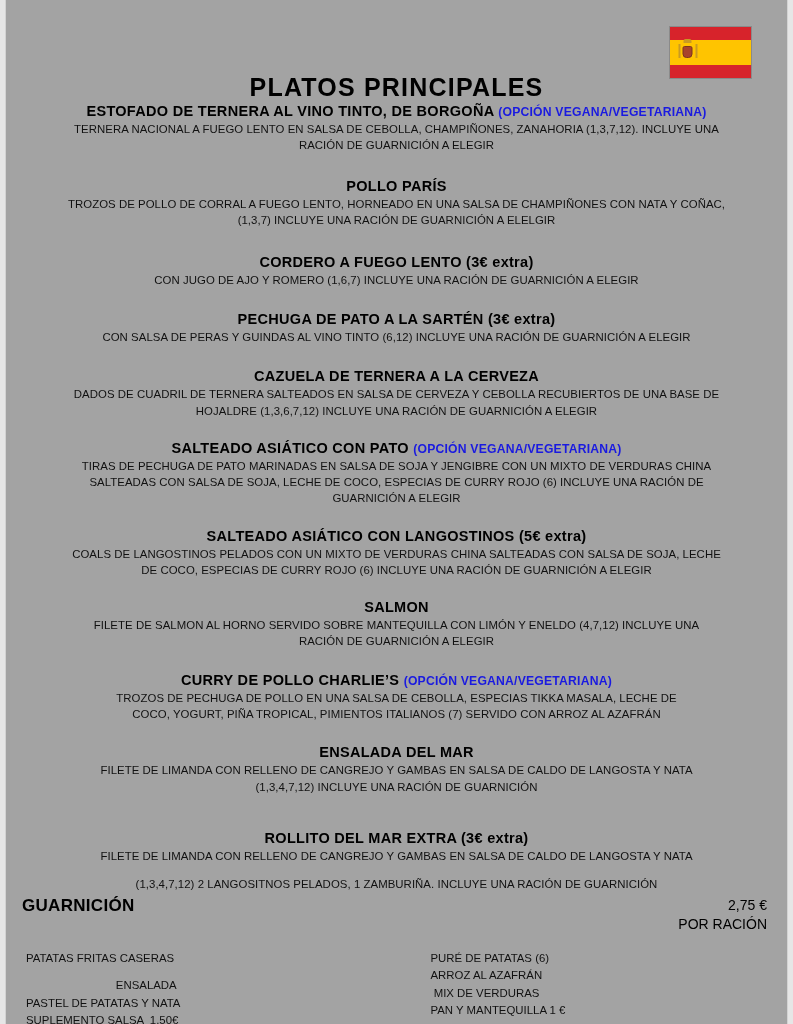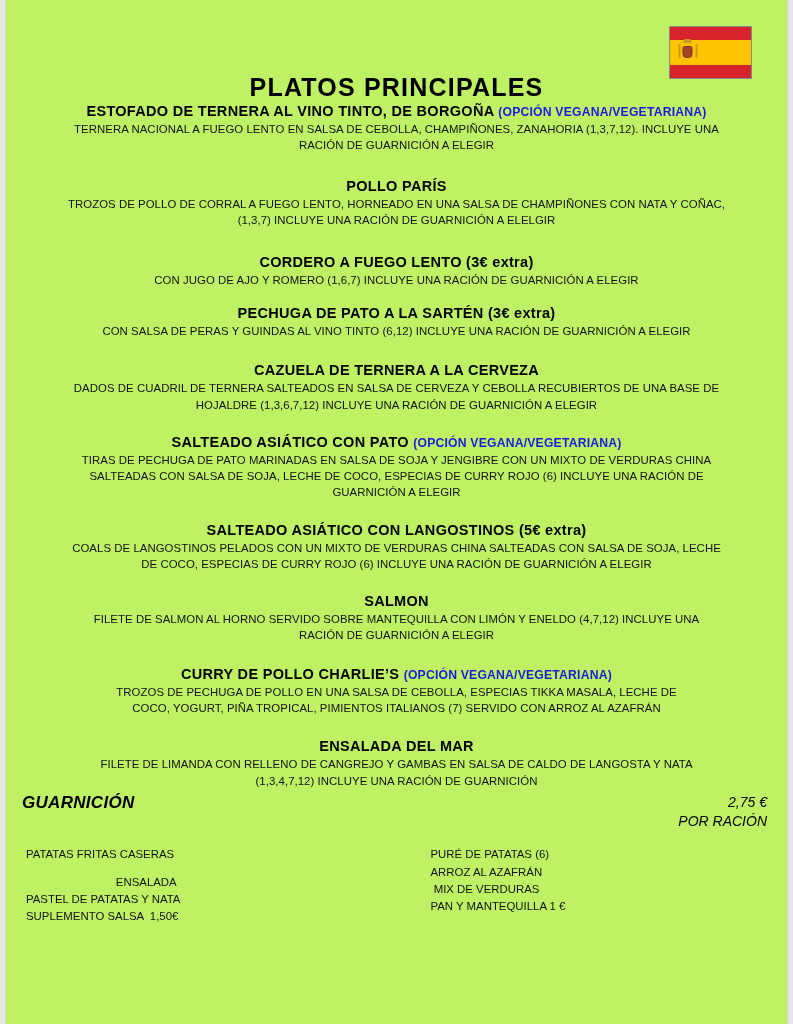--- a/index.html
+++ b/index.html
@@ -14,21 +14,21 @@
     font-family: "Liberation Sans", sans-serif;
     overflow: hidden;
   }
 
   .page {
     position: relative;
     box-sizing: border-box;
     width: 783px;
     height: 1024px;
     margin: 0 auto;
-    background: #bef264;
+    background: #a3a3a3;
     border-left: 1px solid #d3d3d3;
     border-right: 1px solid #d3d3d3;
     padding: 0 12px;
     overflow: hidden;
   }
 
   
   .flag {
     position: absolute;
     top: 26px;
@@ -134,21 +134,20 @@
   
   .garnish {
     margin-top: 4px;
     position: relative;
   }
   .garnish-head {
     display: flex;
     align-items: flex-start;
     justify-content: space-between;
     padding: 0 8px 0 4px;
-    font-style: italic;
   }
   .garnish-title {
     font-size: 17px;
     font-weight: bold;
     color: #000;
     letter-spacing: 0.3px;
     line-height: 1.2;
   }
   .garnish-price {
     text-align: right;
@@ -212,21 +211,21 @@
     <p class="dish-desc wide">TROZOS DE POLLO DE CORRAL A FUEGO LENTO, HORNEADO EN UNA SALSA DE CHAMPIÑONES CON NATA Y COÑAC, (1,3,7) INCLUYE UNA RACIÓN DE GUARNICIÓN A ELELGIR</p>
   </div>
 
   <div class="dish" style="margin-top:24px;">
     <div class="dish-name">
       <span>CORDERO A FUEGO LENTO (3€ extra)</span>
     </div>
     <p class="dish-desc">CON JUGO DE AJO Y ROMERO (1,6,7) INCLUYE UNA RACIÓN DE GUARNICIÓN A ELEGIR</p>
   </div>
 
-  <div class="dish" style="margin-top:16px;">
+  <div class="dish" style="margin-top:22px;">
     <div class="dish-name">
       <span>PECHUGA DE PATO A LA SARTÉN  (3€ extra)</span>
     </div>
     <p class="dish-desc wide">CON SALSA DE PERAS Y GUINDAS AL VINO TINTO  (6,12) INCLUYE UNA RACIÓN DE GUARNICIÓN A ELEGIR</p>
   </div>
 
   <div class="dish" style="margin-top:22px;">
     <div class="dish-name">
       <span>CAZUELA DE TERNERA A LA CERVEZA</span>
     </div>
@@ -263,20 +262,27 @@
     <p class="dish-desc" style="max-width:590px;">TROZOS DE PECHUGA DE POLLO EN UNA SALSA DE  CEBOLLA, ESPECIAS TIKKA MASALA, LECHE DE COCO, YOGURT, PIÑA TROPICAL, PIMIENTOS ITALIANOS  (7) SERVIDO CON ARROZ AL AZAFRÁN</p>
   </div>
 
   <div class="dish" style="margin-top:21px;">
     <div class="dish-name">
       <span>ENSALADA DEL MAR</span>
     </div>
     <p class="dish-desc" style="max-width:600px;">FILETE DE LIMANDA CON RELLENO DE CANGREJO Y GAMBAS EN SALSA DE CALDO DE LANGOSTA Y NATA (1,3,4,7,12) INCLUYE UNA RACIÓN DE GUARNICIÓN</p>
   </div>
 
+  <div class="dish" style="margin-top:34px;">
+    <div class="dish-name">
+      <span>ROLLITO DEL MAR EXTRA (3€ extra)</span>
+    </div>
+    <p class="dish-desc" style="max-width:620px;">FILETE DE LIMANDA CON RELLENO DE CANGREJO Y GAMBAS EN SALSA DE CALDO DE LANGOSTA Y NATA</p>
+    <p class="dish-desc" style="max-width:620px; margin-top:12px;">(1,3,4,7,12) 2 LANGOSITNOS PELADOS, 1 ZAMBURIÑA. INCLUYE UNA RACIÓN DE GUARNICIÓN</p>
+  </div>
 
   <div class="garnish">
     <div class="garnish-head">
       <div class="garnish-title">GUARNICIÓN</div>
       <div class="garnish-price">
         <span>2,75 €</span>
         <span class="per">POR RACIÓN</span>
       </div>
     </div>
 

